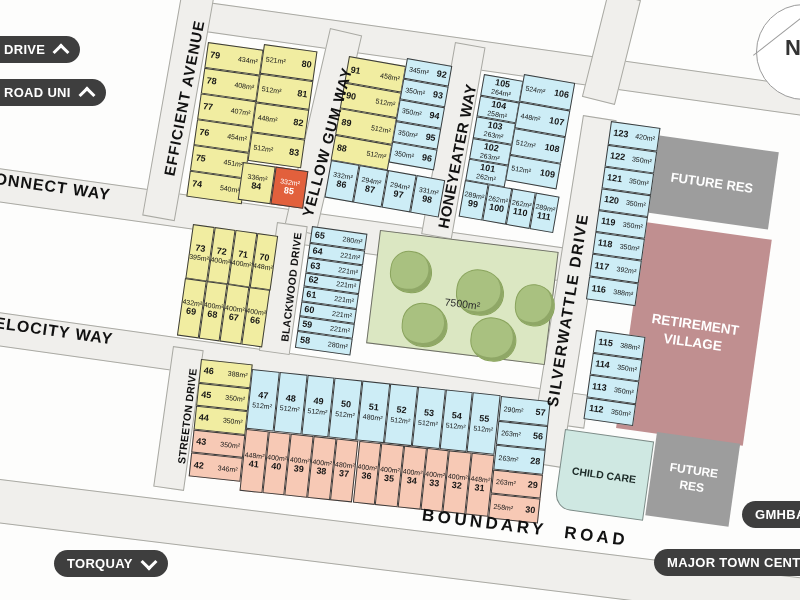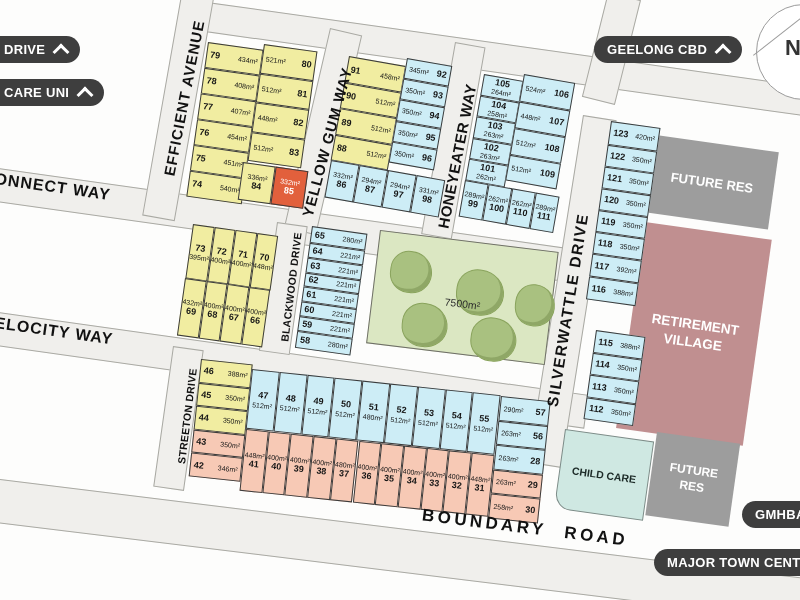--- a/index.html
+++ b/index.html
@@ -82,26 +82,26 @@
   <div class="slabel" style="left:187px;top:416px;font-size:10.5px;letter-spacing:.3px;transform:translate(-50%,-50%) rotate(-83deg);">STREETON DRIVE</div>
   <div class="slabel" style="left:-4px;top:170px;font-size:16px;letter-spacing:1px;transform:rotate(8deg);transform-origin:0 0;">ONNECT WAY</div>
   <div class="slabel" style="left:-4px;top:314px;font-size:16px;letter-spacing:1px;transform:rotate(8deg);transform-origin:0 0;">ELOCITY WAY</div>
   <div class="slabel" style="left:525px;top:528px;font-size:17px;letter-spacing:3.5px;word-spacing:10px;transform:translate(-50%,-50%) rotate(7deg);">BOUNDARY  ROAD</div>
 
   <div class="pill" style="left:-26px;top:36px;padding-left:30px;">
     <span>DRIVE</span>
     <span class="chev chev-up"></span>
   </div>
   <div class="pill" style="left:-26px;top:79px;padding-left:30px;">
-    <span>CARE UNI</span>
+    <span>ROAD UNI</span>
     <span class="chev chev-up"></span>
   </div>
-  <div class="pill" style="left:594px;top:36px;">
-    <span>GEELONG CBD</span>
-    <span class="chev chev-up"></span>
+  <div class="pill" style="left:54px;top:550px;">
+    <span>TORQUAY</span>
+    <span class="chev chev-down"></span>
   </div>
   <div class="pill" style="left:742px;top:501px;padding-right:40px;">
     <span>GMHBA</span>
   </div>
   <div class="pill" style="left:654px;top:549px;padding-right:30px;">
     <span>MAJOR TOWN CENT</span>
   </div>
 
   <div class="compass">
     <div class="nline"></div>

